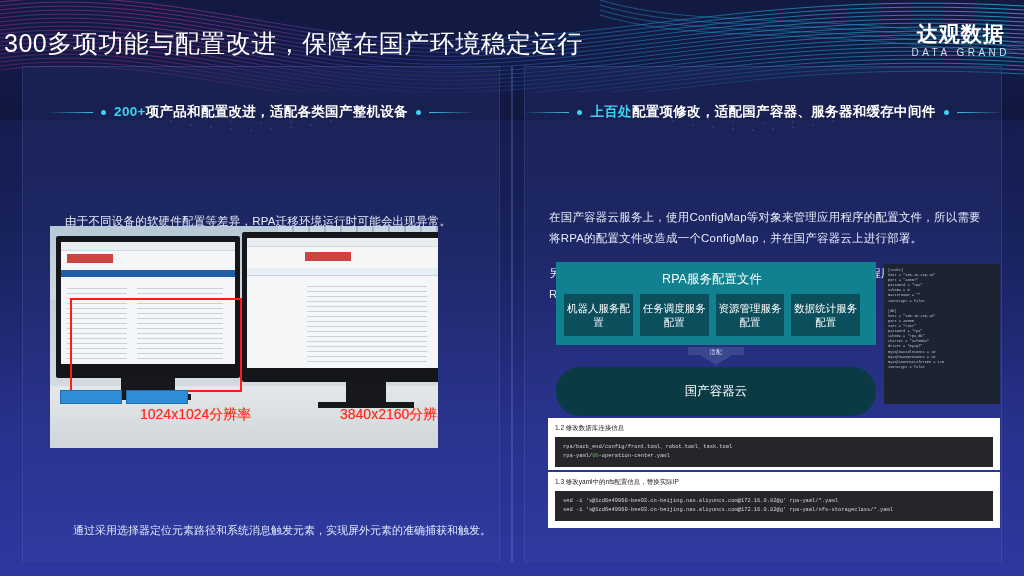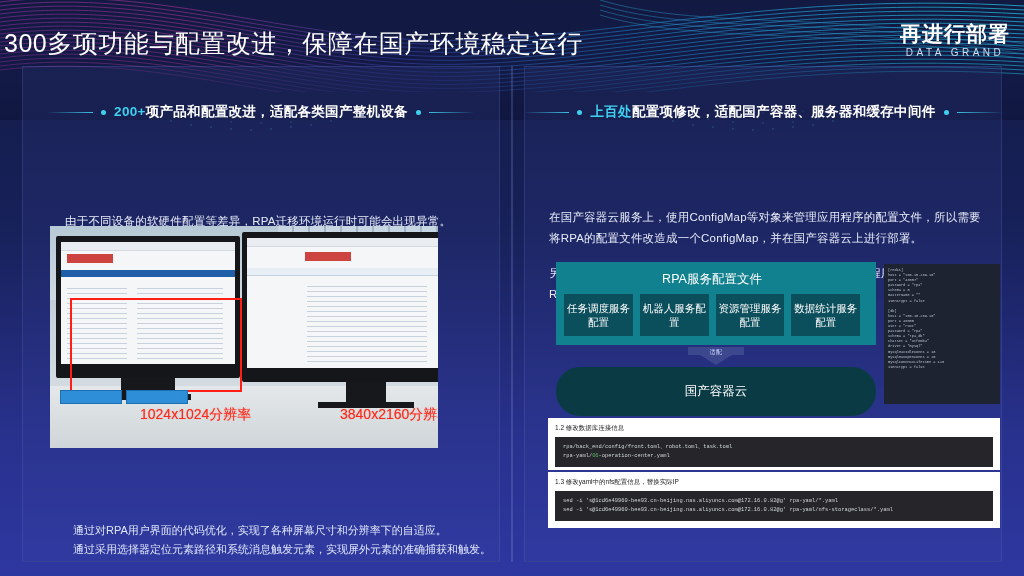--- a/index.html
+++ b/index.html
@@ -398,21 +398,21 @@
         <path d="M600,10 C700,40 820,20 1024,54"></path>
         <path d="M600,15 C700,45 820,25 1024,59"></path>
       </g>
     </svg>
   </div>
   <div class="top-fade"></div>
 
   <div class="title">300多项功能与配置改进，保障在国产环境稳定运行</div>
 
   <div class="logo">
-    <div class="logo-cn">再进行部署</div>
+    <div class="logo-cn">达观数据</div>
     <div class="logo-en">DATA GRAND</div>
   </div>
 
   <div class="panel panel-left">
 
     <div class="halo">
       <svg width="300" height="56" viewBox="0 0 300 56" xmlns="http://www.w3.org/2000/svg">
         <g fill="#4fd6f2">
           <circle cx="60" cy="40" r="0.8"></circle>
             <circle cx="80" cy="44" r="0.8"></circle>
@@ -444,21 +444,20 @@
       <span class="sec-dot"></span>
       <span class="sec-line right"></span>
     </div>
 
     <div class="para left-para">
       <p>由于不同设备的软硬件配置等差异，RPA迁移环境运行时可能会出现异常。</p>
       <p>RPA对产品和配置进行了200+项改进，以应对各类国产整机设备。</p>
     </div>
 
     <div class="left-bottom">
-      <p>通过对RPA用户界面的代码优化，实现了各种屏幕尺寸和分辨率下的自适应。</p>
       <p>通过采用选择器定位元素路径和系统消息触发元素，实现屏外元素的准确捕获和触发。</p>
     </div>
   </div>
 
   <div class="photo">
     <div class="photo-sky"></div>
     <div class="photo-window"></div>
     <div class="photo-desk"></div>
 
     <div class="monitor mon1">
@@ -533,22 +532,22 @@
     <div class="para right-para">
       <p>在国产容器云服务上，使用ConfigMap等对象来管理应用程序的配置文件，所以需要将RPA的配置文件改造成一个ConfigMap，并在国产容器云上进行部署。</p>
       <p>另外，在国产容器云上需要使用存储卷（Volume）来管理应用程序的数据。需要将RPA的数据存储到一个存储卷中，再进行部署。</p>
     </div>
   </div>
 
   <div class="diagram">
     <div class="diag-top">
       <div class="diag-title">RPA服务配置文件</div>
       <div class="diag-boxes">
+        <div class="diag-box">机器人服务配置</div>
         <div class="diag-box">任务调度服务配置</div>
-        <div class="diag-box">机器人服务配置</div>
         <div class="diag-box">资源管理服务配置</div>
         <div class="diag-box">数据统计服务配置</div>
       </div>
     </div>
     <div class="diag-arrow-wrap">
       <span class="diag-arrow-label">适配</span>
       <svg class="diag-arrow" viewBox="0 0 64 18" xmlns="http://www.w3.org/2000/svg">
         <polygon points="4,0 60,0 60,8 48,8 32,18 16,8 4,8" fill="#3d4a8e" opacity="0.95"></polygon>
       </svg>
     </div>

